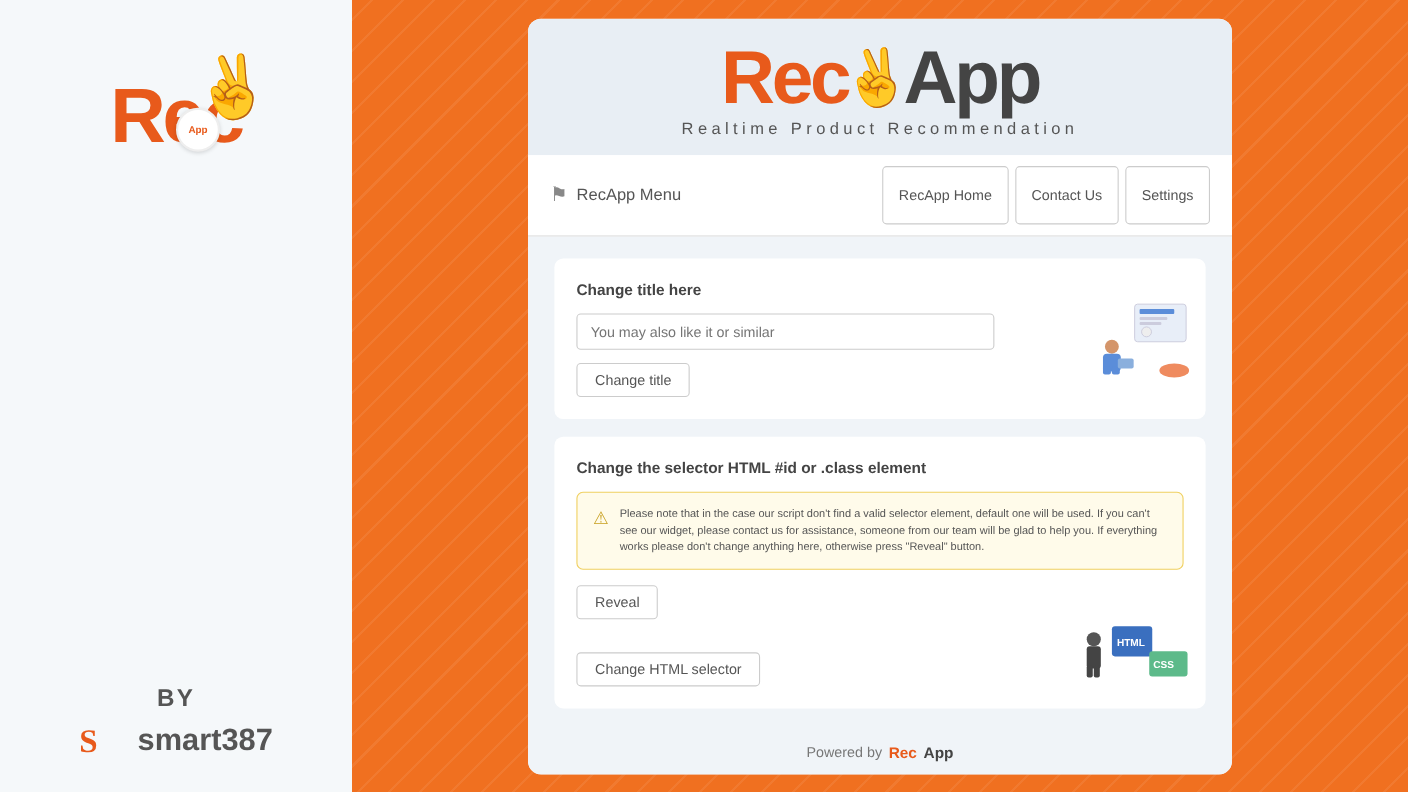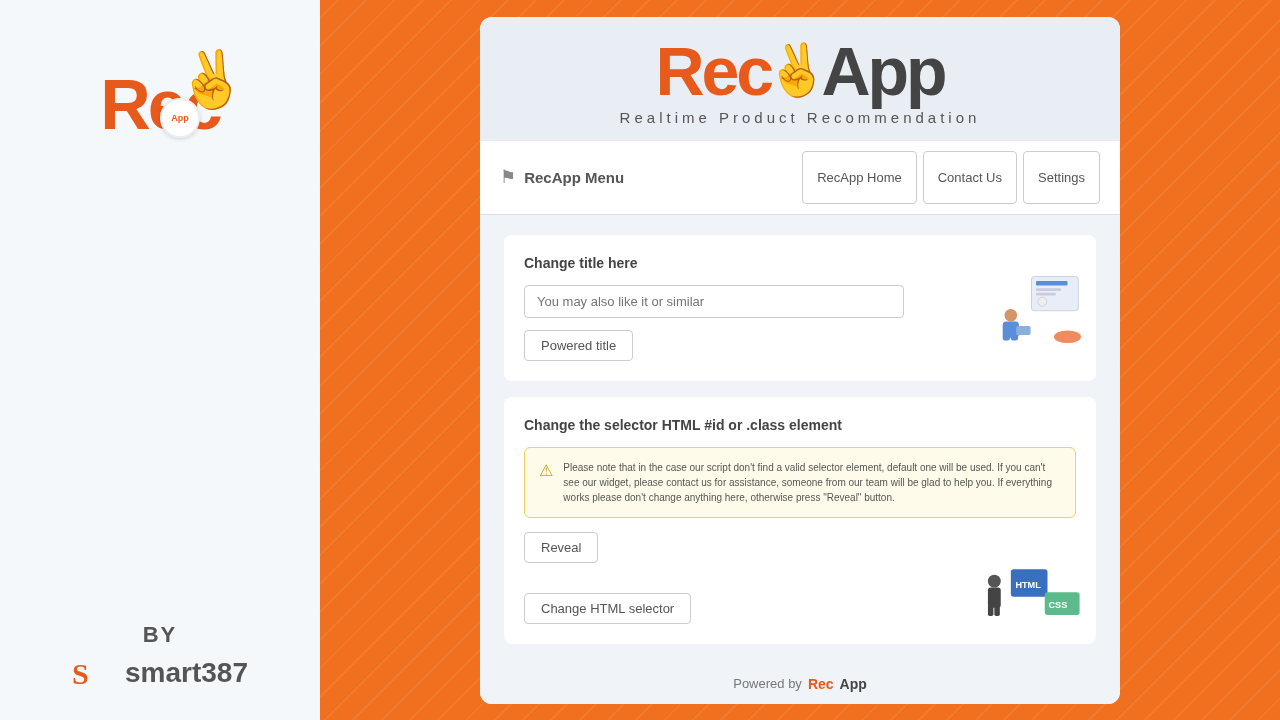--- a/index.html
+++ b/index.html
@@ -149,21 +149,21 @@
     }
 
     .nav-icon {
       font-size: 18px;
       color: #888;
     }
 
     .nav-brand-label {
       font-size: 15px;
       color: #555;
-      font-weight: 700;
+      font-weight: 400;
     }
 
     .nav-buttons {
       display: flex;
       gap: 6px;
     }
 
     .nav-btn {
       padding: 18px 14px;
       font-size: 13px;
@@ -339,21 +339,21 @@
         <button class="nav-btn">Settings</button>
       </div>
     </div>
 
     <div class="card-body">
 
       <div class="section-panel">
         <div class="section-title">Change title here</div>
         <input class="section-input" type="text" placeholder="You may also like it or similar" style="">
         <br>
-        <button class="section-btn">Powered title</button>
+        <button class="section-btn">Change title</button>
 
         
         <div class="illustration-1">
           <svg viewBox="0 0 100 80" xmlns="http://www.w3.org/2000/svg" class="illus-svg">
 
             <rect x="45" y="5" width="52" height="38" rx="3" fill="#e8eef8" stroke="#ccd" stroke-width="1"></rect>
             <rect x="50" y="10" width="35" height="5" rx="1" fill="#5b8dd9"></rect>
             <rect x="50" y="18" width="28" height="3" rx="1" fill="#ccd"></rect>
             <rect x="50" y="23" width="22" height="3" rx="1" fill="#ccd"></rect>
             <circle cx="57" cy="33" r="5" fill="#eee" stroke="#ccd" stroke-width="1"></circle>

